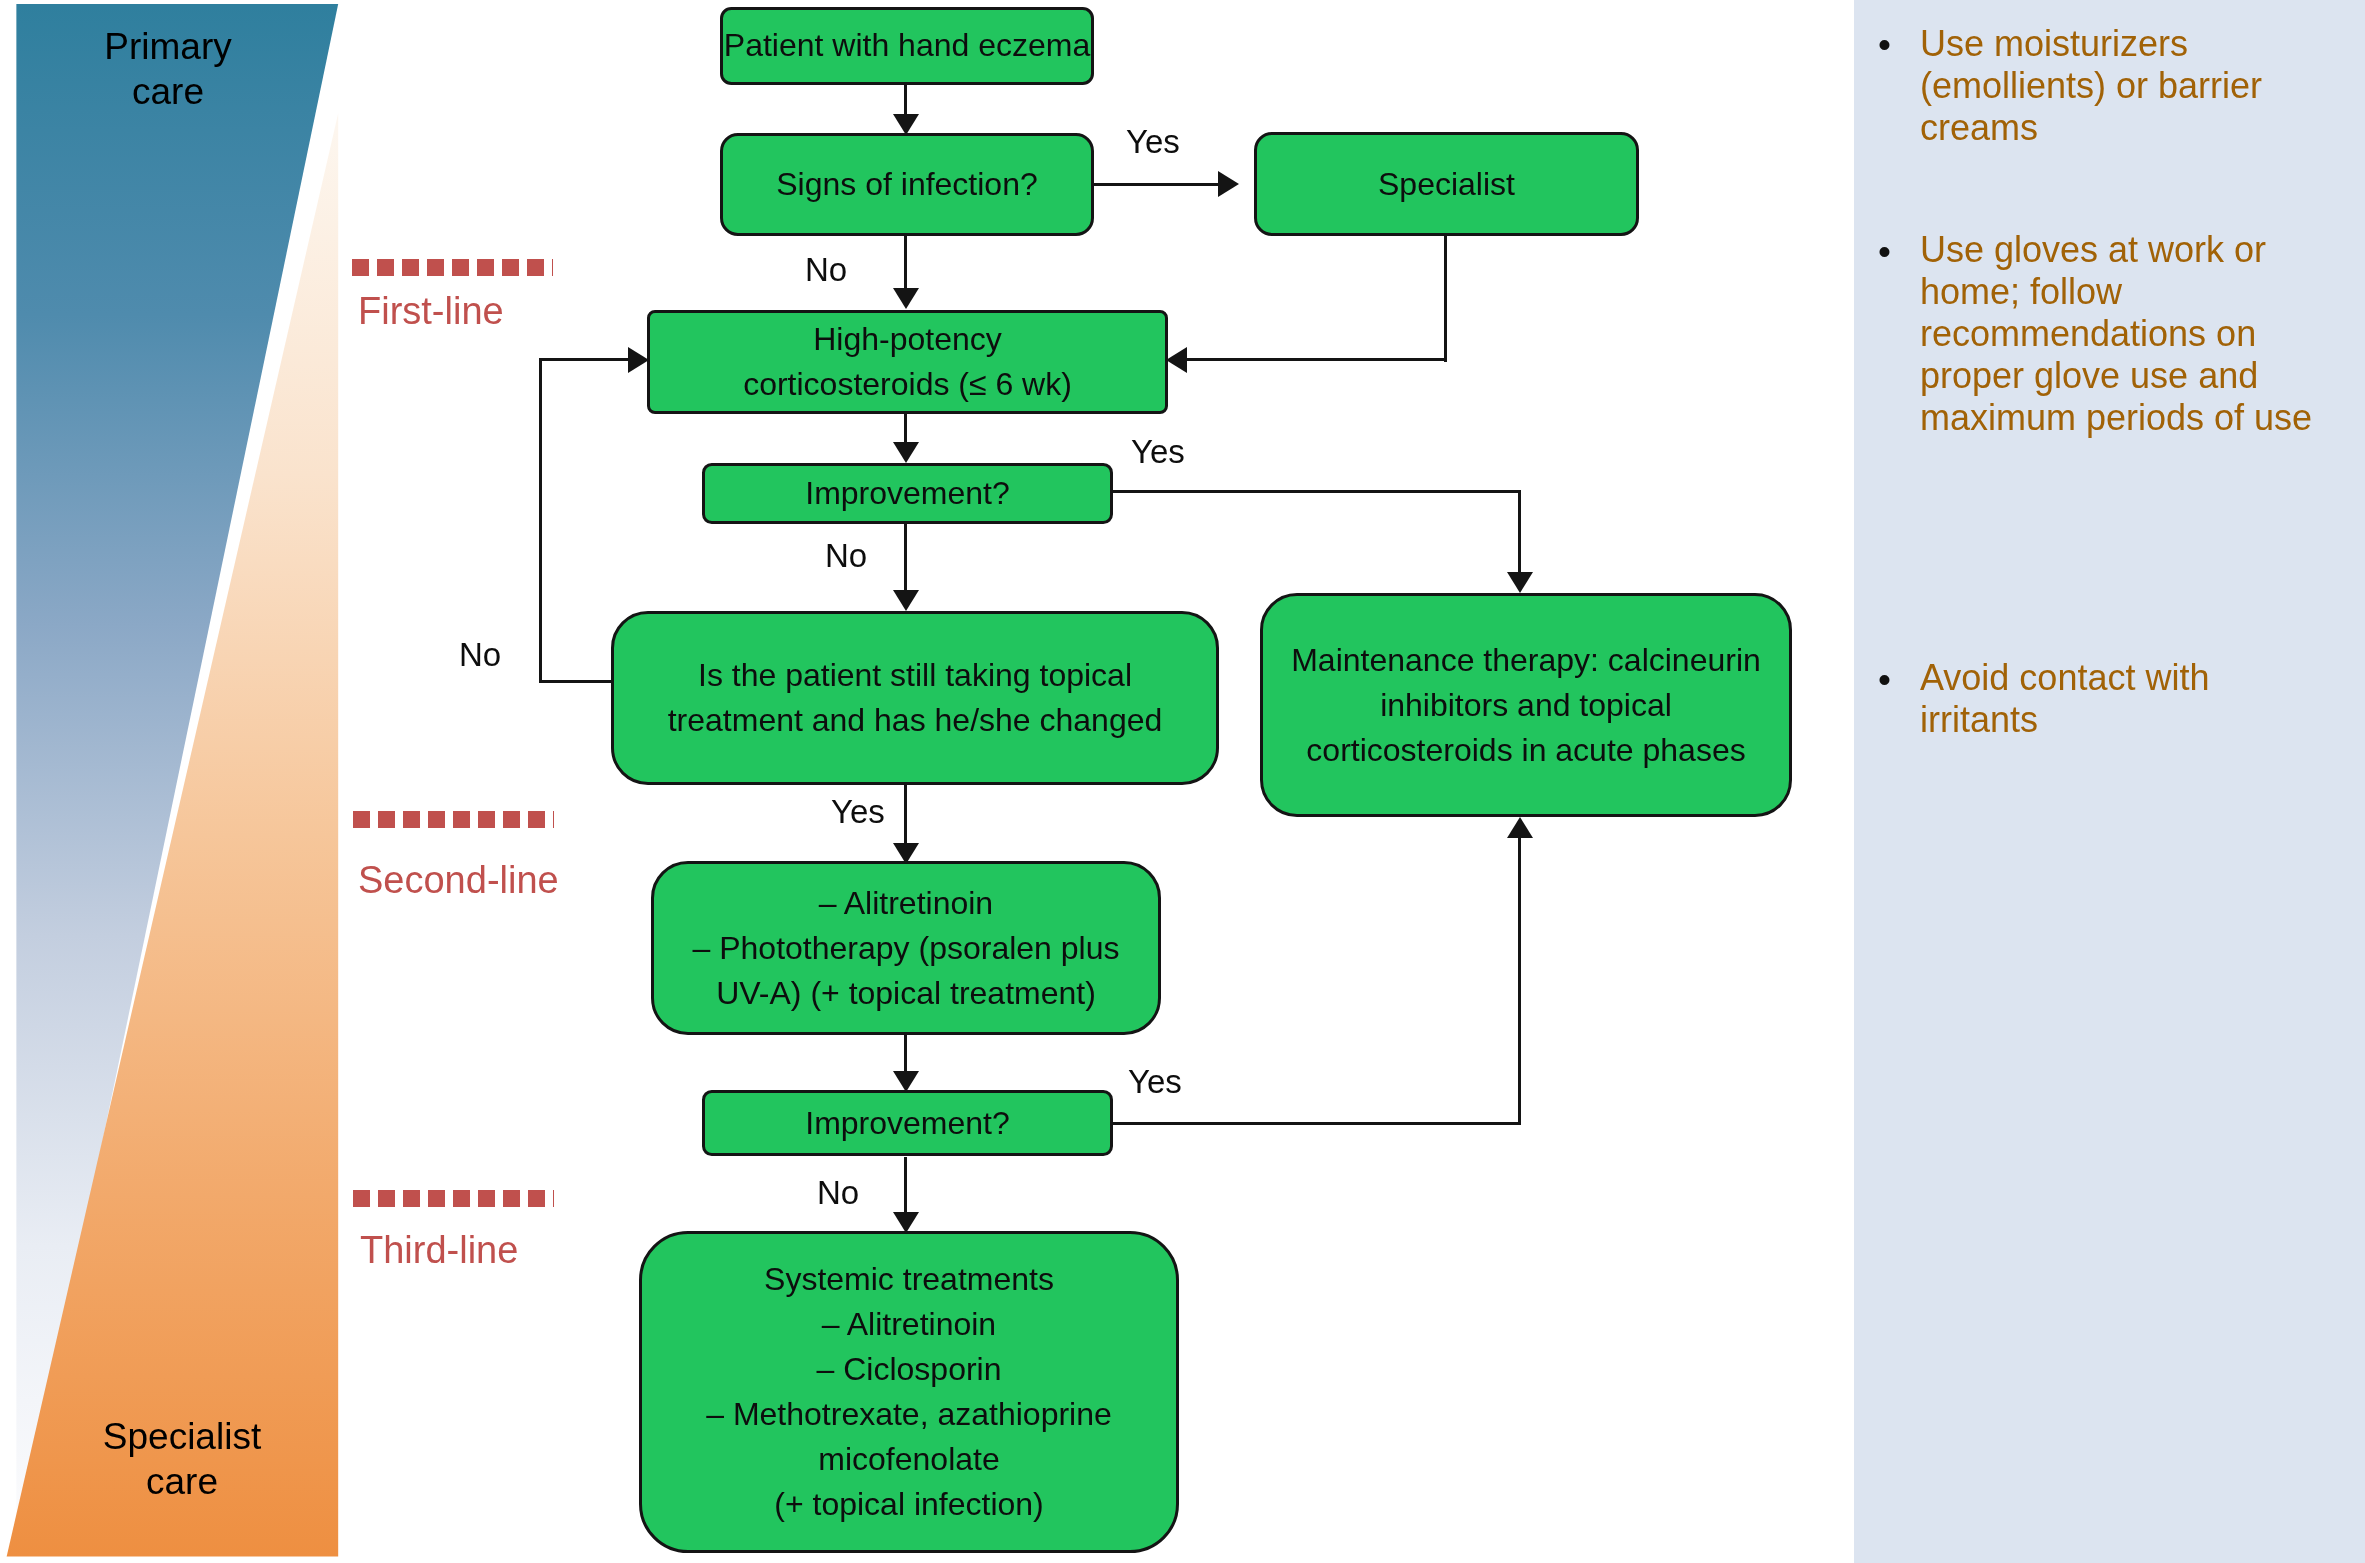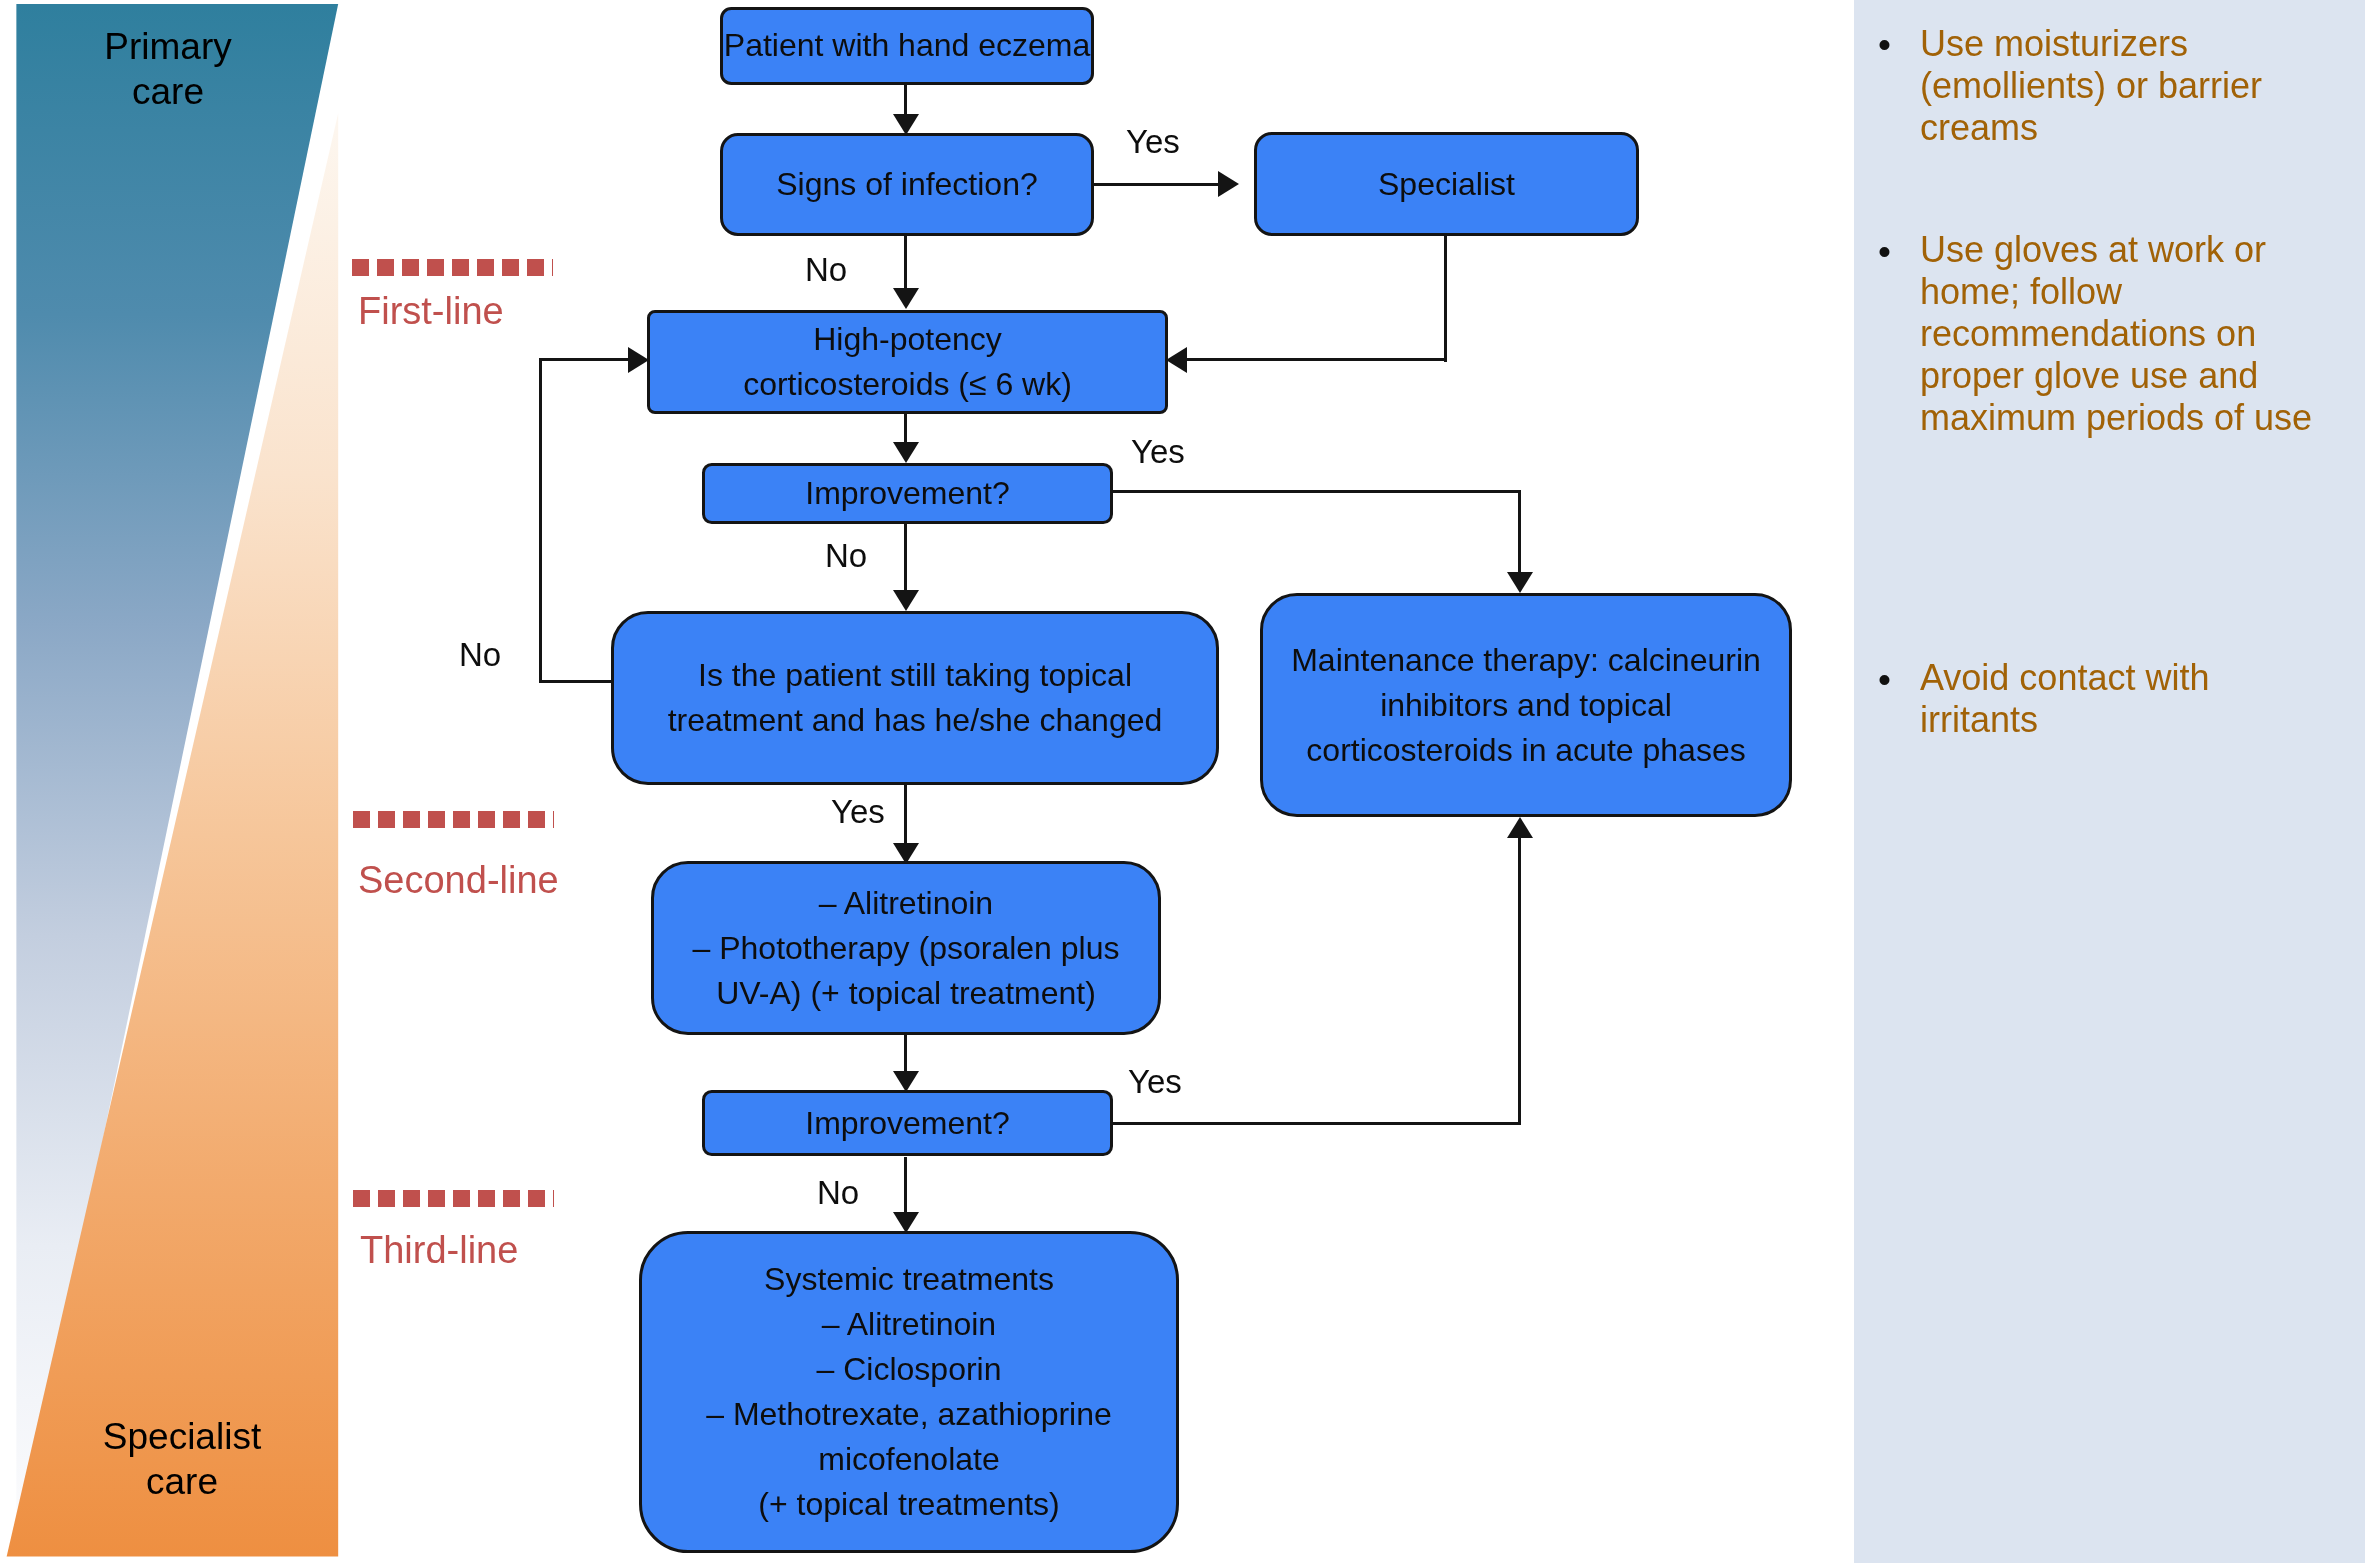--- a/index.html
+++ b/index.html
@@ -4,21 +4,21 @@
 <style>
   html,body{margin:0;padding:0;background:#ffffff;}
   body{
     width:2366px;height:1563px;position:relative;overflow:hidden;
     font-family:"Liberation Sans","DejaVu Sans",sans-serif;color:#111;
   }
   .abs{position:absolute;}
   
   .node{
     position:absolute;box-sizing:border-box;
-    background:#3b82f6;border:3.2px solid #141414;
+    background:#22c55e;border:3.2px solid #141414;
     display:flex;flex-direction:column;justify-content:center;align-items:center;
     text-align:left;font-size:32px;line-height:45px;color:#0d0d0d;
   }
   .node .ln{white-space:nowrap;}
   
   .vline,.hline{position:absolute;background:#141414;}
   .vline{width:3.2px;}
   .hline{height:3.2px;}
   .ah{position:absolute;width:0;height:0;}
   .ah-down{border-left:13px solid transparent;border-right:13px solid transparent;border-top:21px solid #141414;}
@@ -166,21 +166,21 @@
 <div class="node" style="left:702px;top:1090px;width:411px;height:66px;border-radius:9.7px;">
   <div class="ln">Improvement?</div>
 </div>
 
 <div class="node" style="left:639px;top:1231px;width:540px;height:322px;border-radius:49px;">
   <div class="ln">Systemic treatments</div>
   <div class="ln">– Alitretinoin</div>
   <div class="ln">– Ciclosporin</div>
   <div class="ln">– Methotrexate, azathioprine</div>
   <div class="ln">micofenolate</div>
-  <div class="ln">(+ topical treatments)</div>
+  <div class="ln">(+ topical infection)</div>
 </div>
 
 <div class="sidebar">
   <div class="bullet-row" style="top:22.6px;">
     <span class="bullet-glyph">•</span>
     <div class="bullet-text">Use moisturizers (emollients) or barrier creams</div>
   </div>
   <div class="bullet-row" style="top:229px;">
     <span class="bullet-glyph">•</span>
     <div class="bullet-text">Use gloves at work or home; follow recommendations on proper glove use and maximum periods of use</div>

